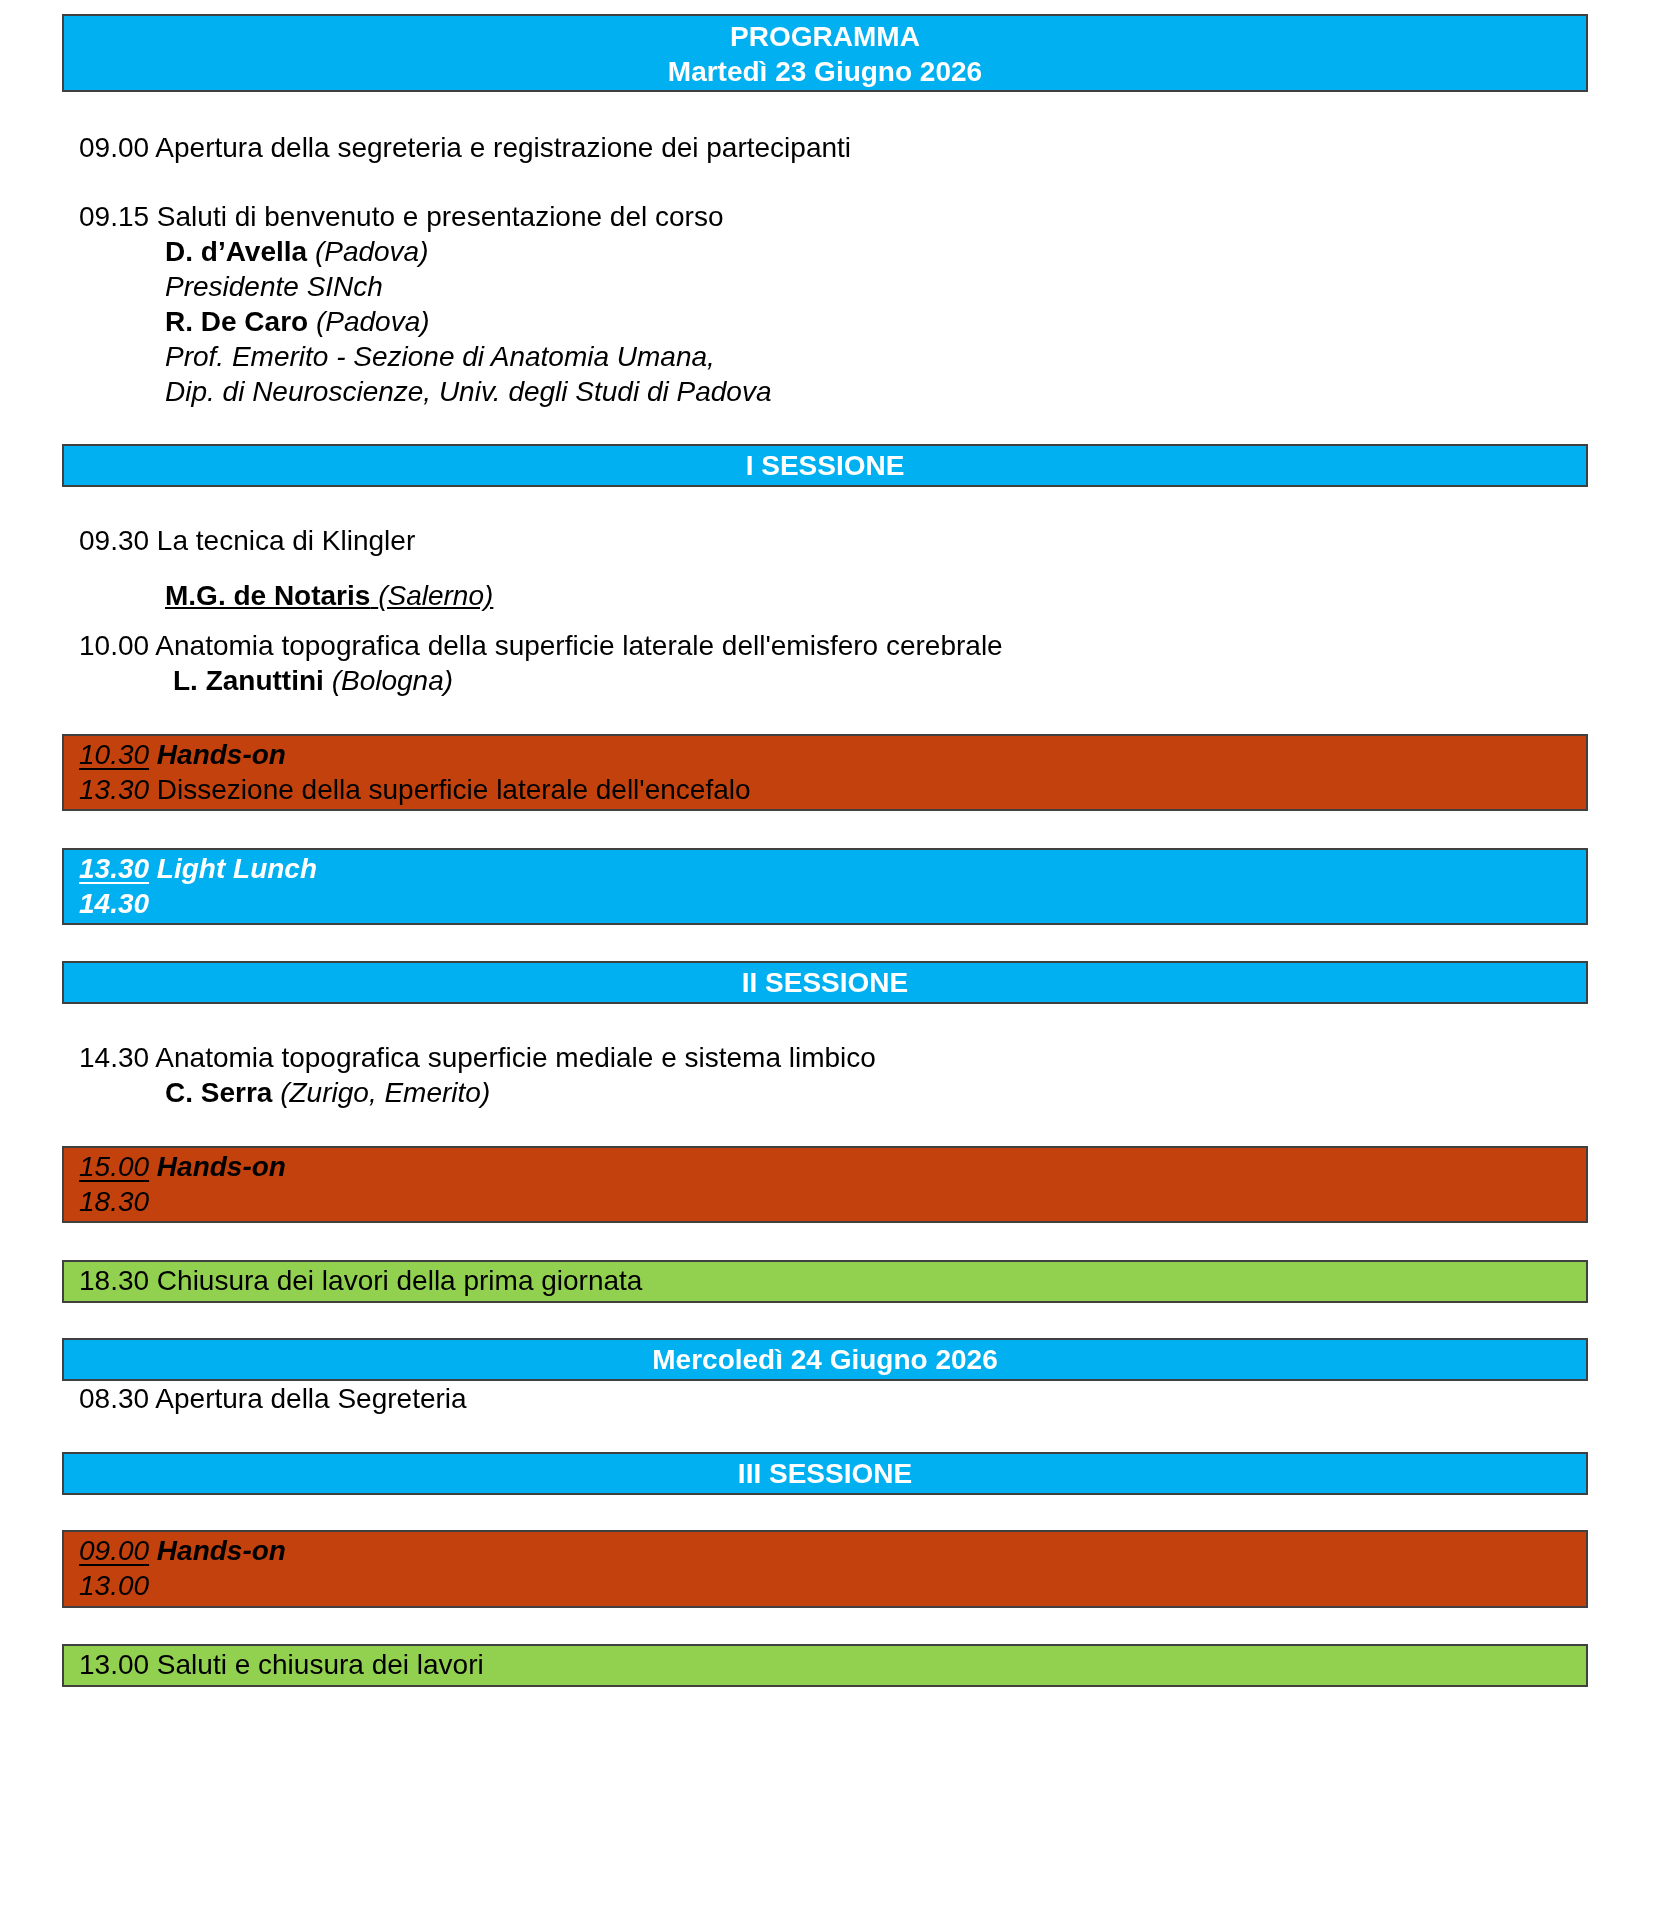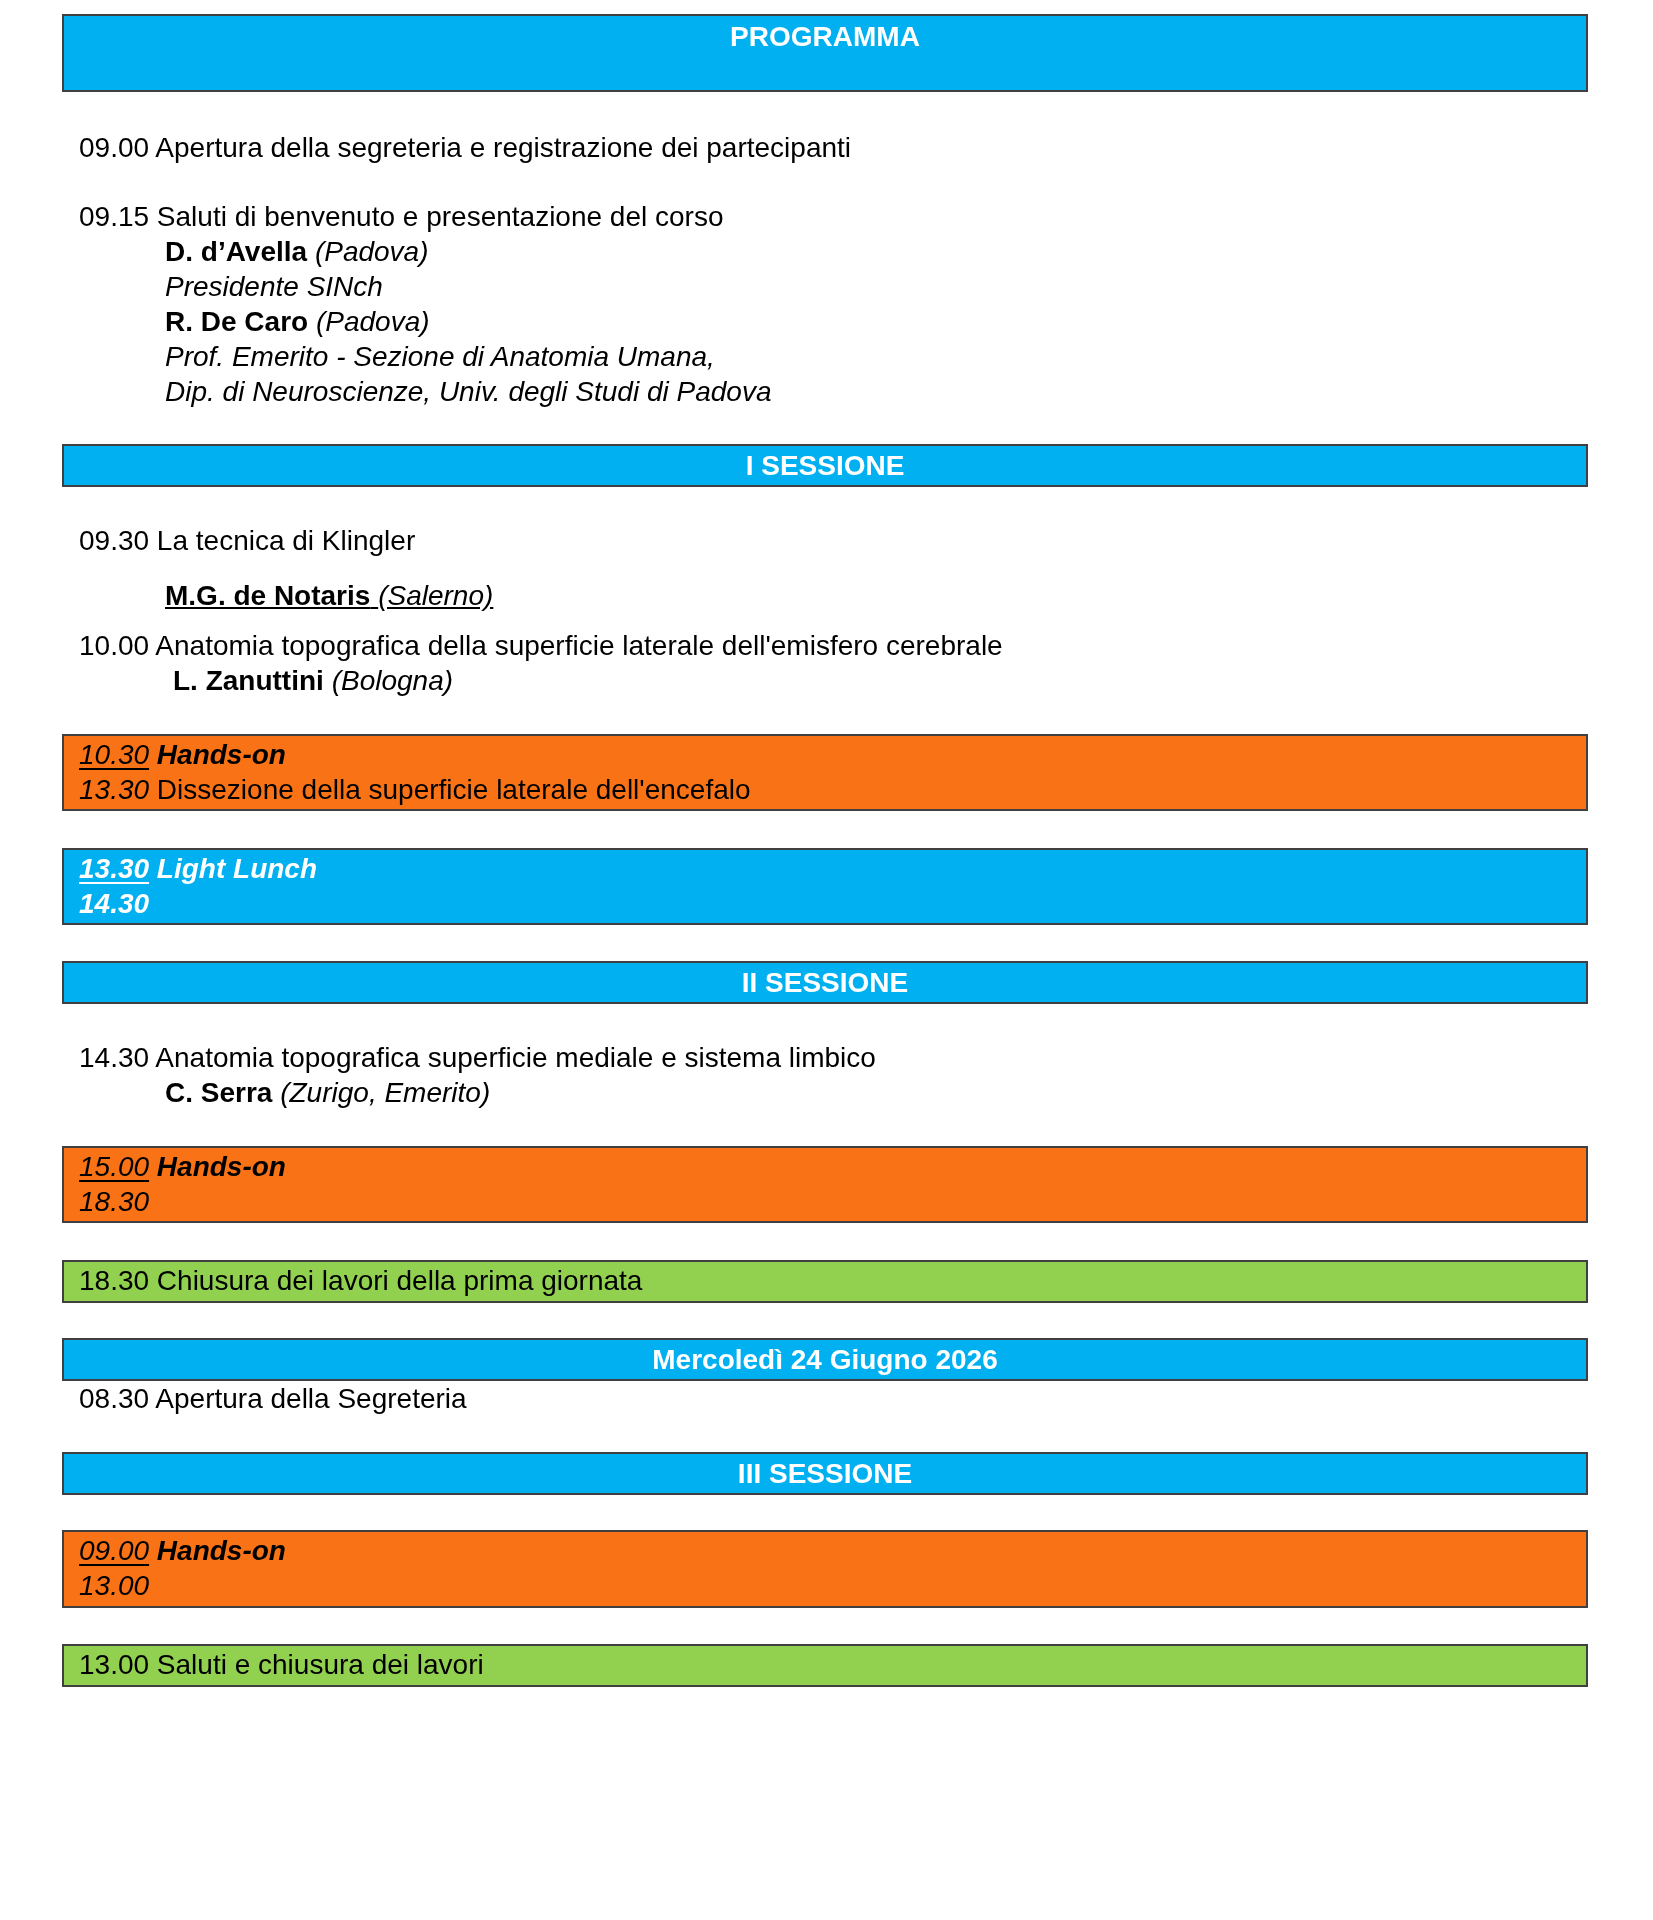--- a/index.html
+++ b/index.html
@@ -2,35 +2,36 @@
 <html><head>
 <meta charset="utf-8">
 <style>
   html, body { margin:0; padding:0; background:#ffffff; }
   body { width:1653px; height:1920px; position:relative; overflow:hidden;
          font-family:"Liberation Sans", sans-serif; color:#000; }
   .bar { position:absolute; left:62px; width:1526px; border:2px solid #404040;
          box-sizing:border-box; }
   .blue { background:#00B0F0; color:#fff; }
   .green { background:#92D050; }
-  .white { background:#f97316; }
+  .white { background:#c2410c; }
   .center-title { text-align:center; font-weight:bold; font-size:28px; line-height:35px; color:#fff; }
   .line { position:absolute; left:79px; font-size:28px; line-height:35px; white-space:nowrap; }
   .indent { left:165px; }
   .indent2 { left:173px; }
   .b { font-weight:bold; }
   .i { font-style:italic; }
   .u { text-decoration:underline; text-underline-offset:4px; text-decoration-thickness:2px; }
   .boxtext { position:absolute; left:15px; font-size:28px; line-height:35px; white-space:nowrap; }
 </style>
 </head>
 <body>
 
 <div class="bar blue" style="top:14px;height:78px;padding-top:3px;">
   <div class="center-title">PROGRAMMA</div>
+  <div class="center-title">Martedì 23 Giugno 2026</div>
 </div>
 
 <div class="line" style="top:130px;">
   <span>09.00</span>
   <span>Apertura della segreteria e registrazione dei partecipanti</span>
 </div>
 
 <div class="line" style="top:199px;">
   <span>09.15</span>
   <span>Saluti di benvenuto e presentazione del corso</span>

